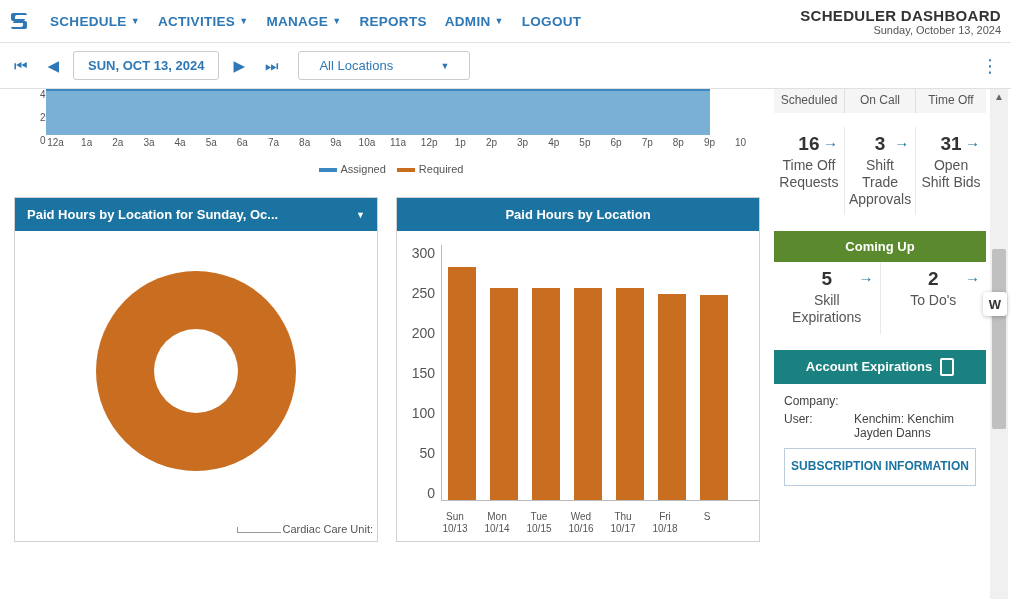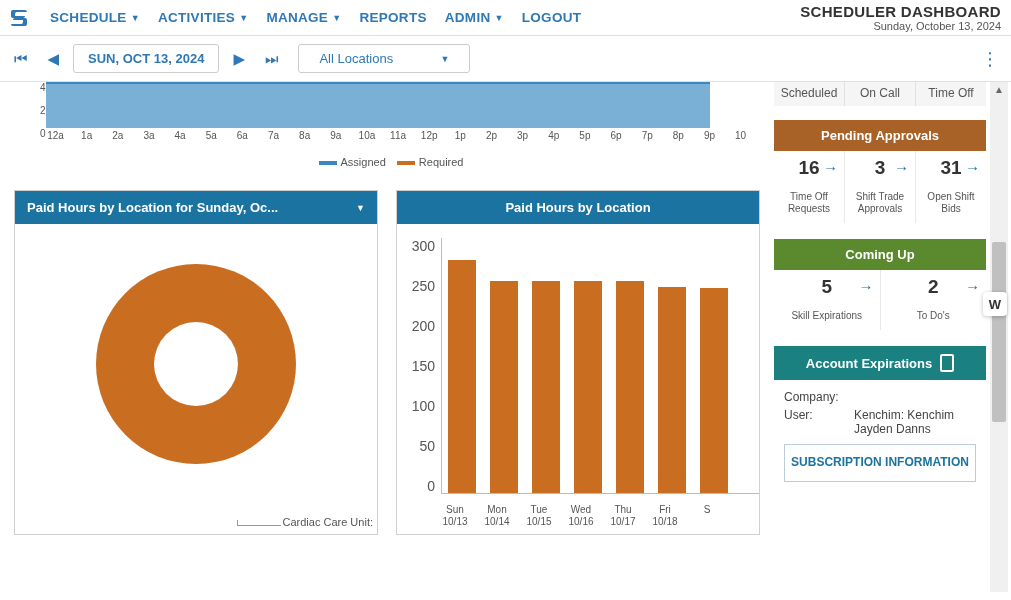--- a/index.html
+++ b/index.html
@@ -10,21 +10,21 @@
   height: 600px;
   overflow: hidden;
   position: relative;
 }
 .topbar {
   display: flex;
   justify-content: space-between;
   align-items: center;
   padding: 6px 10px 6px 6px;
   border-bottom: 1px solid #e0e0e0;
-  height: 36px;
+  height: 43px;
 }
 .nav-left { display: flex; align-items: center; gap: 18px; }
 .logo-icon { width: 26px; height: 26px; display: flex; align-items: center; justify-content: center; }
 .menu-item {
   color: #2e78b5;
   font-size: 13.5px;
   font-weight: 600;
   letter-spacing: 0.3px;
   cursor: pointer;
   display: flex;
@@ -252,21 +252,21 @@
 .card-cell {
   flex: 1;
   text-align: center;
   padding: 6px 4px 8px;
   position: relative;
   border-right: 1px solid #e8e8e8;
 }
 .card-cell:last-child { border-right: none; }
 .card-num { font-size: 19px; font-weight: 700; color: #333; display: inline-block; }
 .card-arrow { color: #1a73a0; font-size: 15px; font-weight: 700; position: absolute; top: 6px; right: 6px; cursor: pointer; }
-.card-label { font-size: 10px; color: #555; line-height: 1.2; margin-top: 12px; }
+.card-label { font-size: 14px; color: #555; line-height: 1.2; margin-top: 2px; }
 
 
 .tab-strip {
   display: flex;
   margin-bottom: 14px;
   background: #f5f5f5;
 }
 .tab {
   flex: 1;
   text-align: center;
@@ -459,21 +459,20 @@
   </div>
 
   <div class="side-col">
     <div class="tab-strip">
       <div class="tab">Scheduled</div>
       <div class="tab">On Call</div>
       <div class="tab">Time Off</div>
     </div>
 
     <div class="side-card">
-      <div class="card-header hdr-brown">Pending Approvals</div>
       <div class="card-body">
         <div class="card-cell">
           <span class="card-num">16</span>
           <span class="card-arrow">→</span>
           <div class="card-label">Time Off Requests</div>
         </div>
         <div class="card-cell">
           <span class="card-num">3</span>
           <span class="card-arrow">→</span>
           <div class="card-label">Shift Trade Approvals</div>

